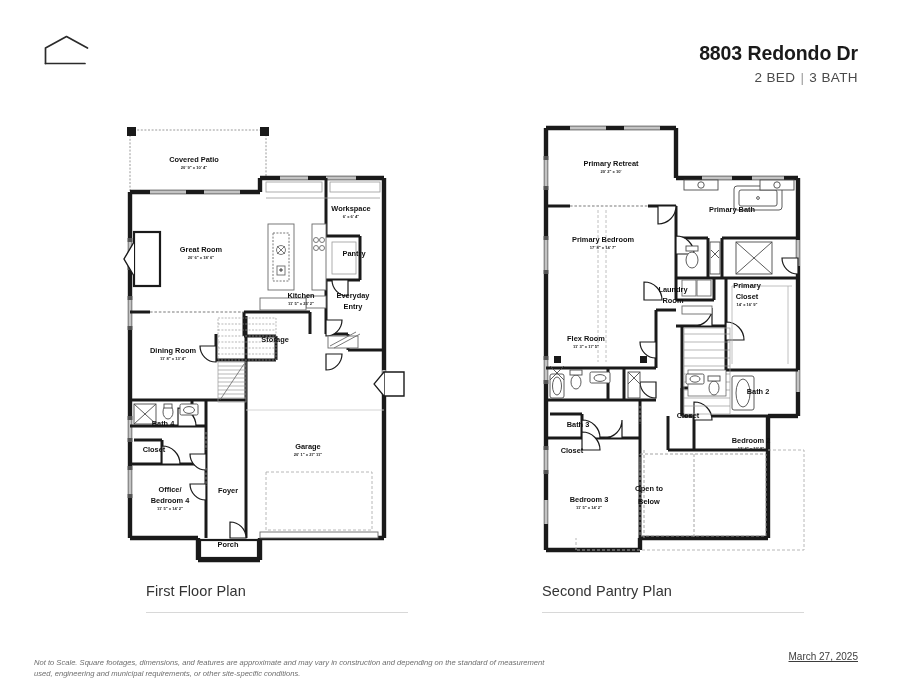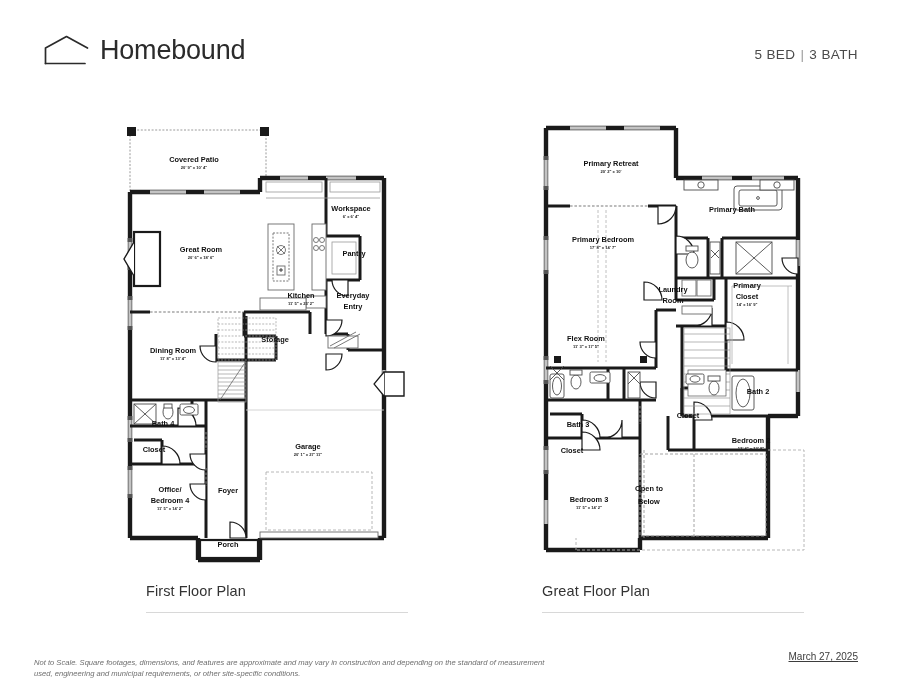--- a/index.html
+++ b/index.html
@@ -135,26 +135,26 @@
 </head>
 <body>
 
 <div id="header">
 
   <div id="logo-block">
     <svg id="logo-mark" viewBox="0 0 46 32">
       <path d="M1.5 29.5 L1.5 14 L22.5 2.5 L43.5 14" fill="none" stroke="#2b2b2b" stroke-width="1.7" stroke-linejoin="round" stroke-linecap="round"></path>
       <path d="M1.5 29.5 L41 29.5" fill="none" stroke="#2b2b2b" stroke-width="1.7" stroke-linecap="round"></path>
     </svg>
-    <span id="logo-wordmark">Homebound</span>
   </div>
 
   <div id="title-block">
+    <div id="plan-title">8803 Redondo Dr</div>
     <div id="plan-subtitle">
-      <span>5 BED</span><span class="bedbath-div">|</span><span>3 BATH</span>
+      <span>2 BED</span><span class="bedbath-div">|</span><span>3 BATH</span>
     </div>
   </div>
 
 </div>
 
 <div class="floor" id="floor-1">
   <svg class="fp" width="290" height="450" viewBox="0 0 290 450">
     <g>
 
       <rect x="10" y="10" width="136" height="62" fill="#ffffff" stroke="#9a9a9a" stroke-width="1" stroke-dasharray="2,1.6"></rect>
@@ -657,17 +657,17 @@
         <g>
           <text class="room-name" x="113" y="384">Below</text>
         </g>
       </g>
   </svg>
 </div>
 
 <div class="floor-caption" id="caption-1">First Floor Plan</div>
 <div class="caption-rule" id="rule-1"></div>
 
-<div class="floor-caption" id="caption-2">Great Floor Plan</div>
+<div class="floor-caption" id="caption-2">Second Pantry Plan</div>
 <div class="caption-rule" id="rule-2"></div>
 
 <div id="footer-disclaimer">Not to Scale. Square footages, dimensions, and features are approximate and may vary in construction and depending on the standard of measurement used, engineering and municipal requirements, or other site-specific conditions.</div>
 <div id="footer-date">March 27, 2025</div>
 
 </body></html>

